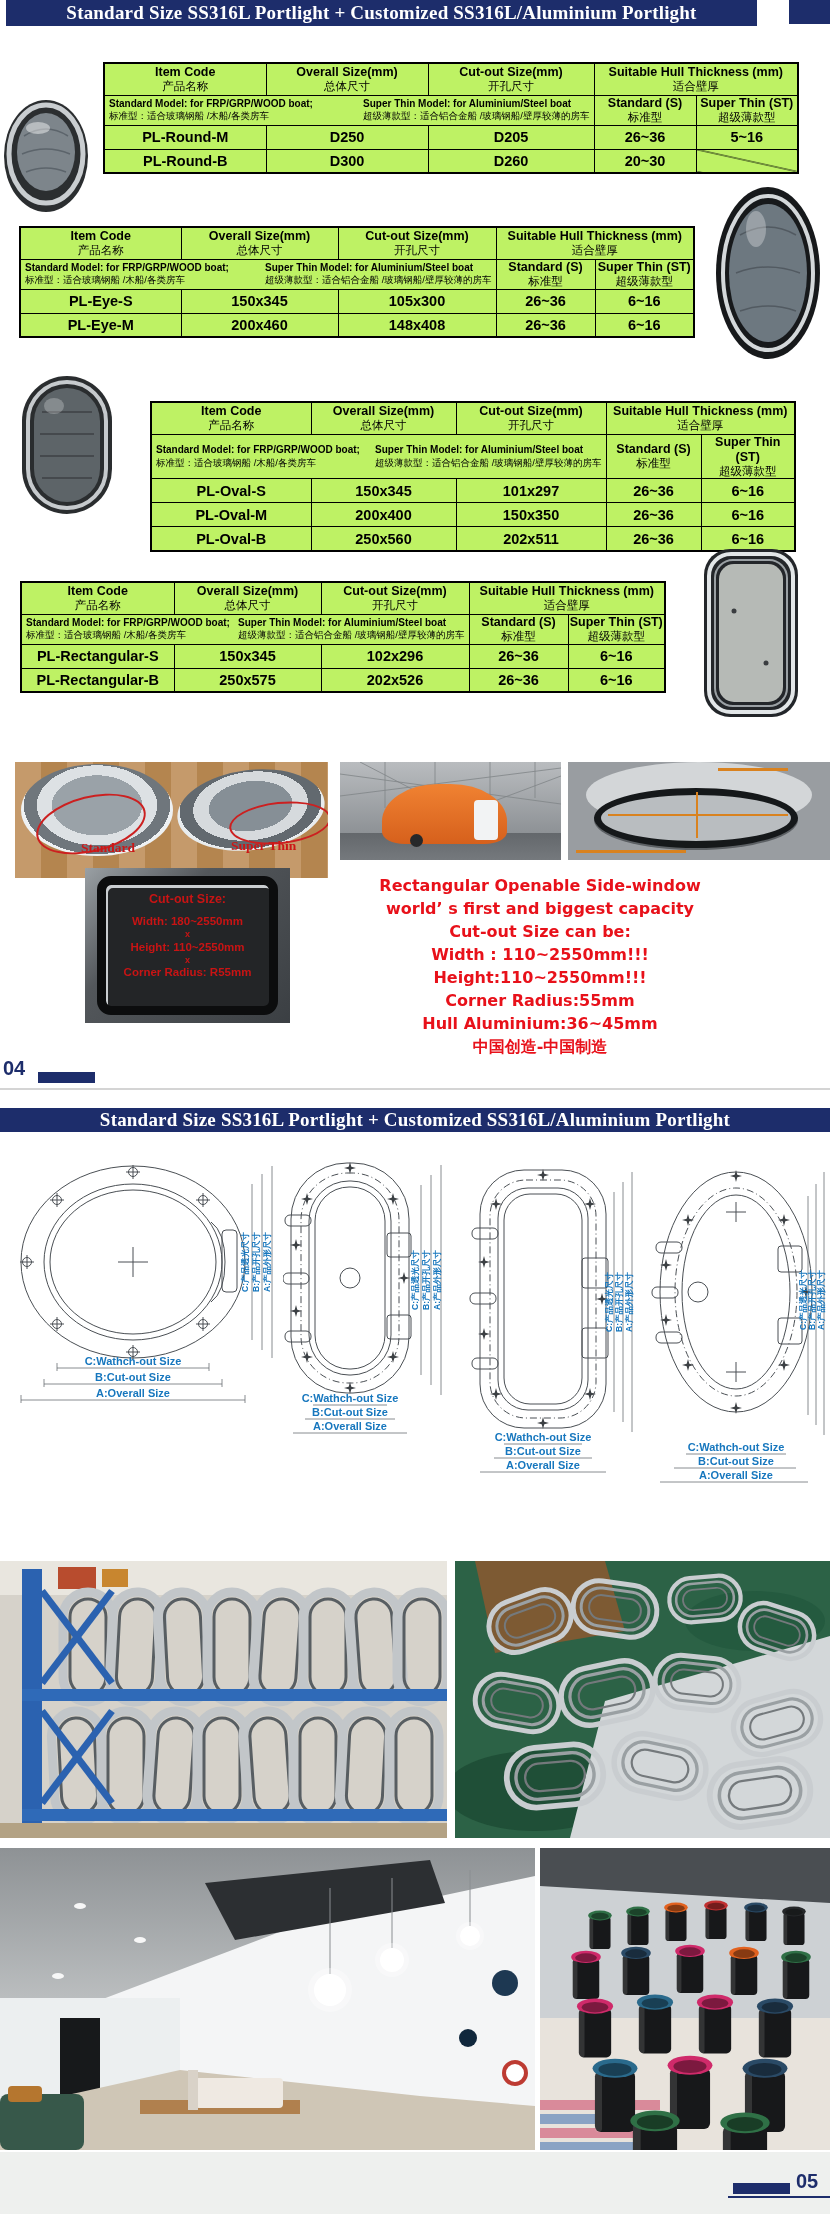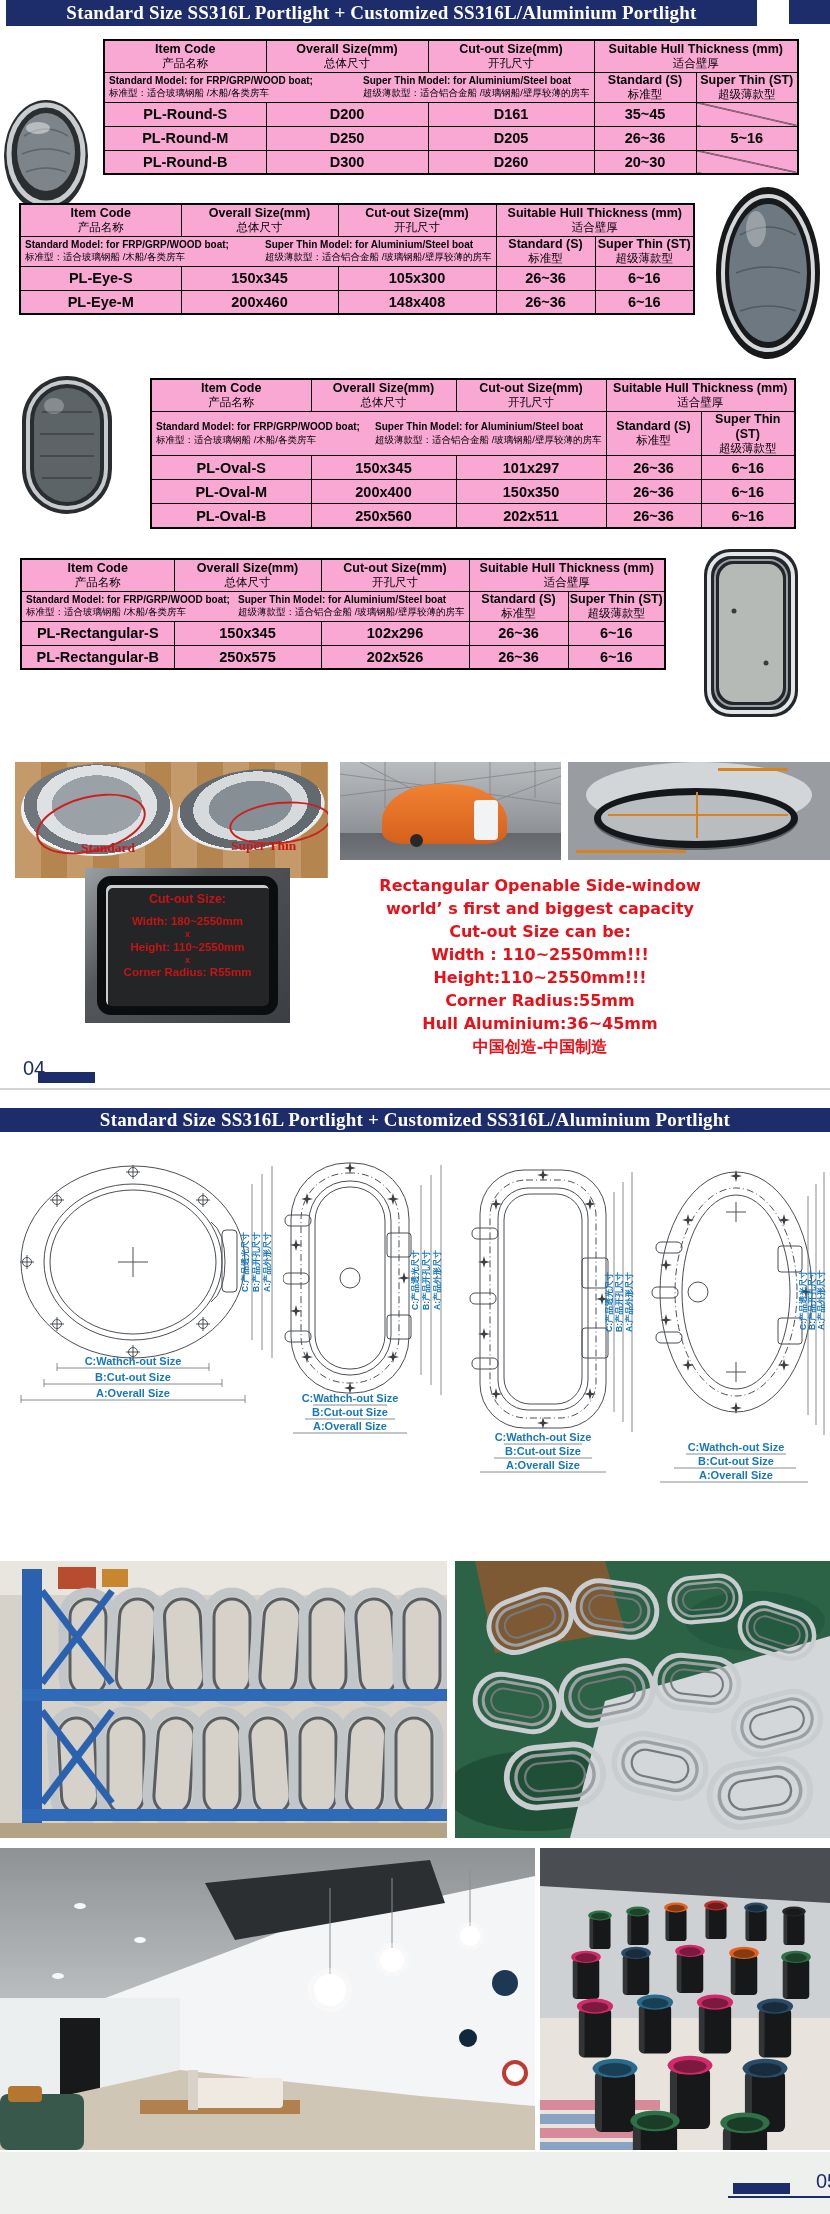--- a/index.html
+++ b/index.html
@@ -10,21 +10,21 @@
 
   
   .hbar { background:#1d2d6b; color:#fff; font-family:"Liberation Serif",serif;
           font-weight:bold; text-align:center; letter-spacing:.2px; }
   #header1 { left:6px; top:0; width:751px; height:26px; font-size:19px; line-height:26px; }
   #hchip  { left:789px; top:0; width:41px; height:24px; background:#1d2d6b; }
   #header2 { left:0; top:1108px; width:830px; height:24px; font-size:19px; line-height:24px; }
 
   
   .spec-table { position:absolute; border-collapse:collapse; table-layout:fixed;
-                background:#f9a8d4; border:2px solid #000; }
+                background:#bef264; border:2px solid #000;margin-top:23px; }
   .spec-table td { border:1px solid #000; text-align:center; vertical-align:middle;
                    padding:0; overflow:hidden; }
   .hrow1 td { height:32px; }
   .hrow2 td { height:30px; }
   .drow  td { height:24px; font-weight:bold; font-size:14.5px; color:#000; }
   .th-en { font-weight:bold; font-size:12.5px; line-height:1.2; color:#000; }
   .th-cn { font-size:11.5px; line-height:1.2; color:#000; }
   .notes-inner { display:flex; justify-content:space-between; padding:1px 4px; }
   .note-col { text-align:left; }
   .note-en { font-weight:bold; font-size:10px; line-height:1.25; }
@@ -67,21 +67,21 @@
   .redtext { position:absolute; left:0; top:24px; width:205px; text-align:center;
              color:#c81414; font-weight:bold; }
   .redtext .t1 { font-size:12.5px; margin-bottom:8px; }
   .redtext .t2 { font-size:11.5px; line-height:1.3; }
   .redtext .tx { font-size:9px; line-height:1.2; }
 
   .promo { left:260px; top:874px; width:560px; text-align:center; color:#e8111a;
            font-weight:bold; font-size:16px; line-height:23px; font-family:"DejaVu Sans",sans-serif; }
 
   
-  .pnum { color:#1d2d6b; font-weight:normal; font-size:20px; font-family:"Liberation Sans",sans-serif;margin-left:20px; }
+  .pnum { color:#1d2d6b; font-weight:bold; font-size:20px; font-family:"Liberation Sans",sans-serif; }
   .navybar { background:#1d2d6b; }
   .grayrule { background:#d4d4d4; }
   .dlab { fill:#1777be; font-family:"Liberation Sans",sans-serif; font-size:11px; font-weight:bold; }
   .dlab-cn { fill:#1777be; font-family:"Liberation Sans",sans-serif; font-size:8.5px; font-weight:bold; }
   .dline { stroke:#6b7075; stroke-width:.8; }
 
   .footer-strip { left:0; top:2152px; width:830px; height:62px; background:#eef0ee; }
 </style>
 </head>
 <body>
@@ -140,27 +140,20 @@
       </div>
           </td>
       <td>
             <div class="th-en">Standard (S)</div>
             <div class="th-cn">标准型</div>
           </td>
       <td>
             <div class="th-en">Super Thin (ST)</div>
             <div class="th-cn">超级薄款型</div>
           </td>
-    </tr>
-    <tr class="drow">
-      <td>PL-Round-S</td>
-          <td>D200</td>
-          <td>D161</td>
-          <td>35~45</td>
-          <td class="diag"></td>
     </tr>
     <tr class="drow">
       <td>PL-Round-M</td>
           <td>D250</td>
           <td>D205</td>
           <td>26~36</td>
           <td>5~16</td>
     </tr>
     <tr class="drow">
       <td>PL-Round-B</td>

